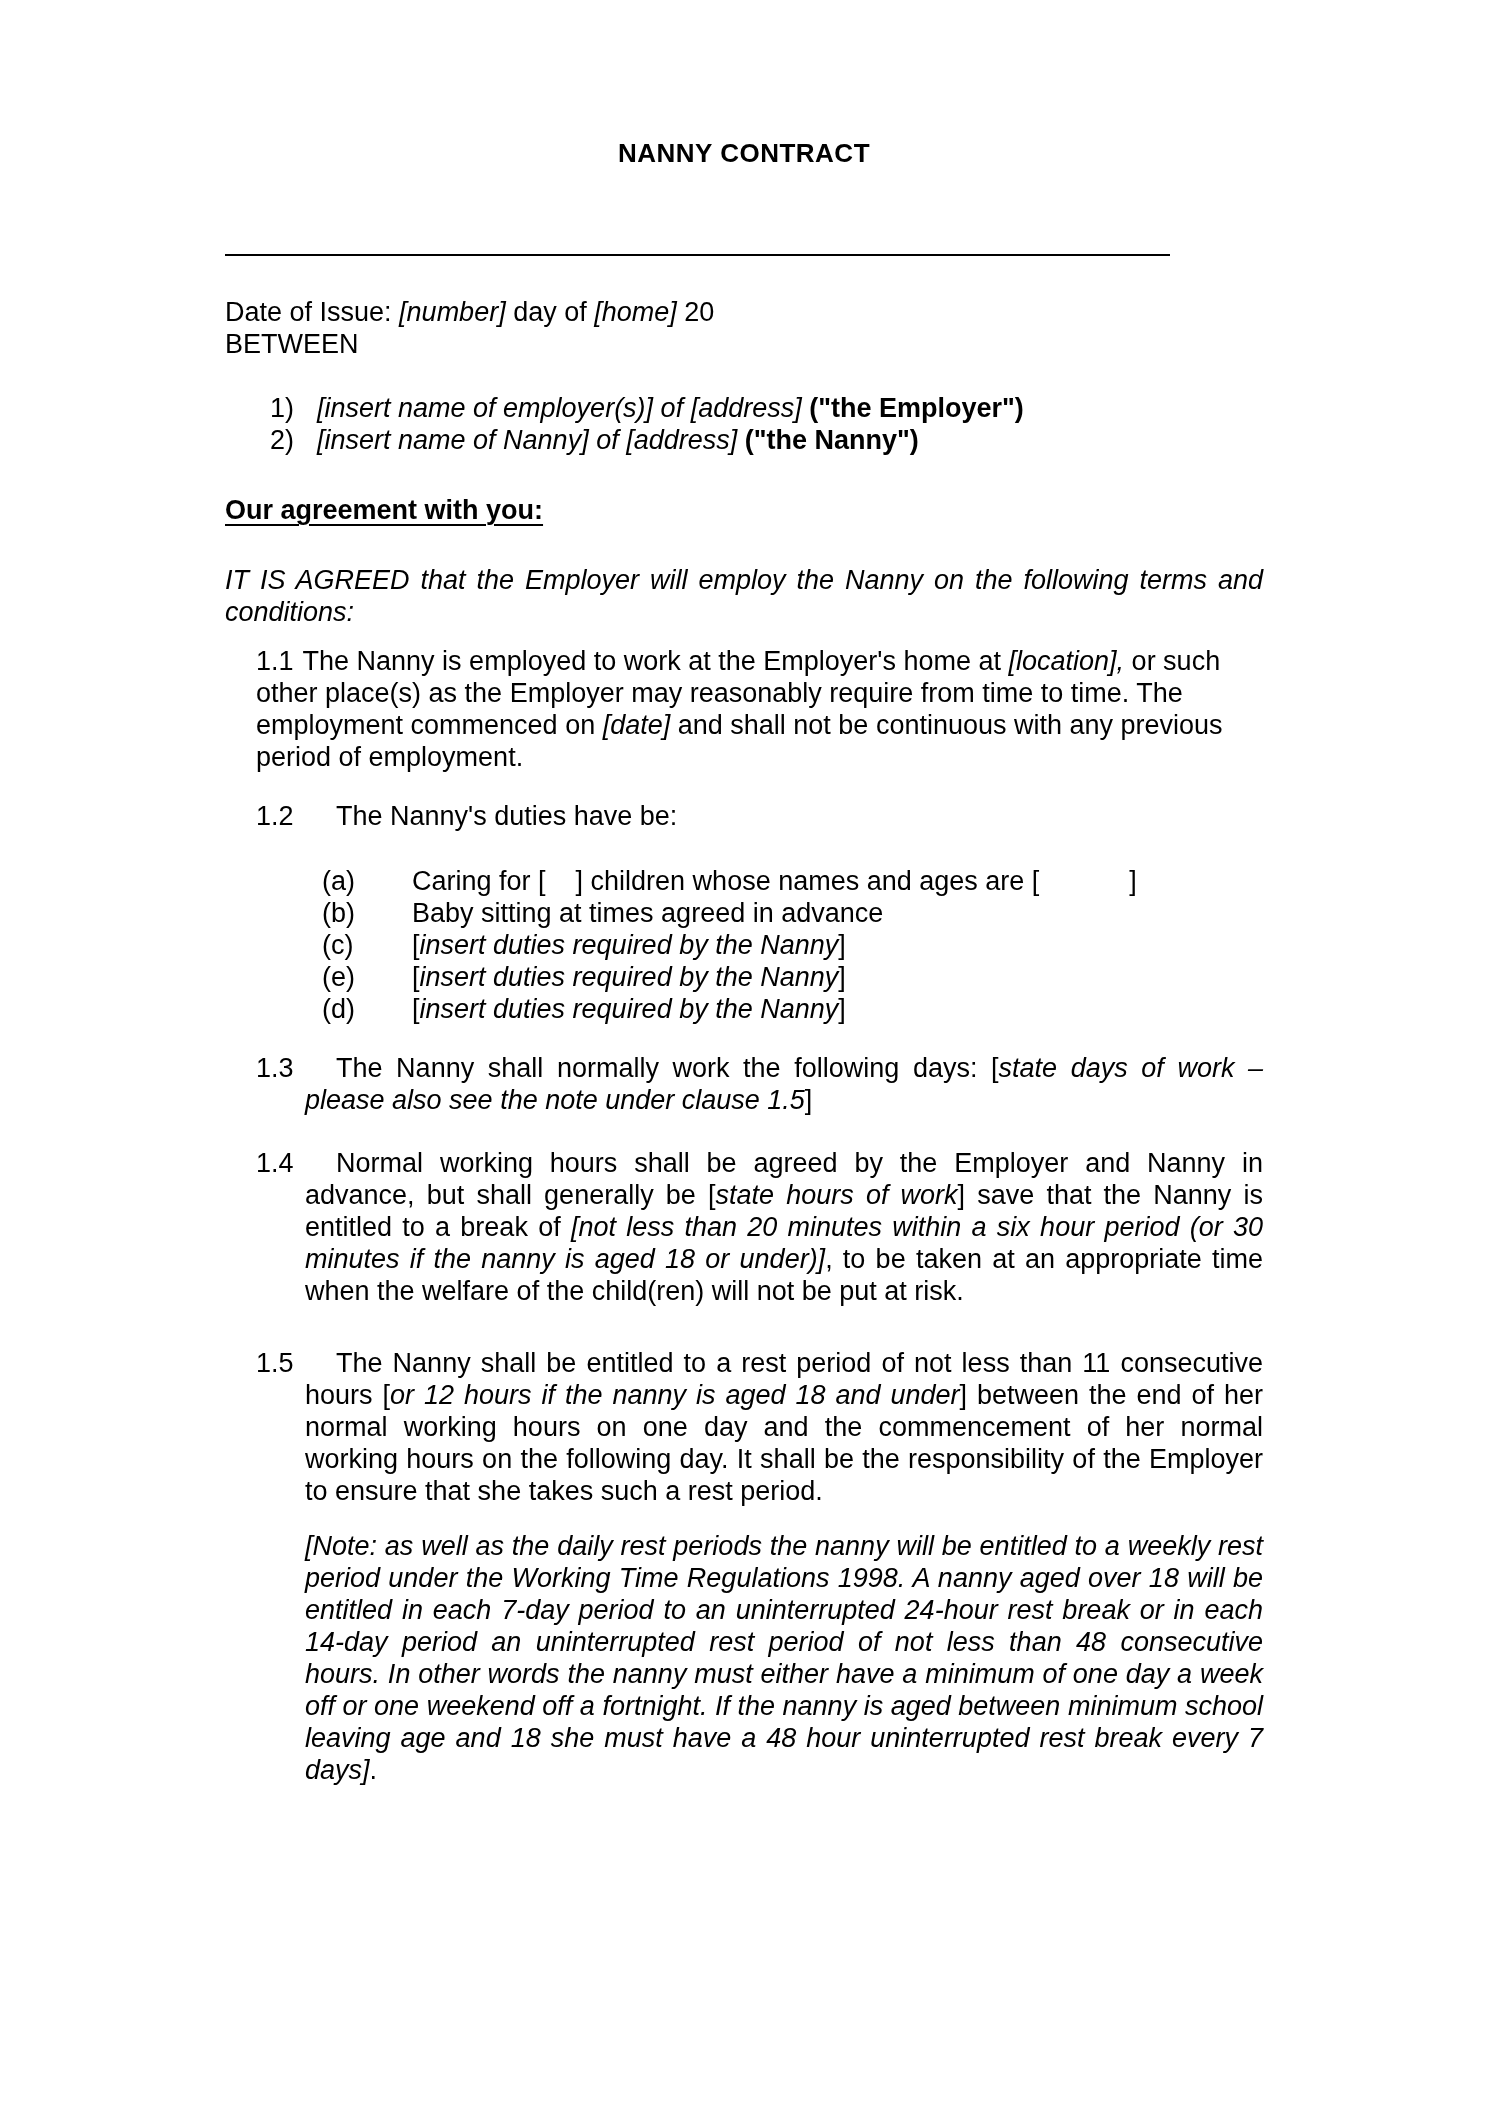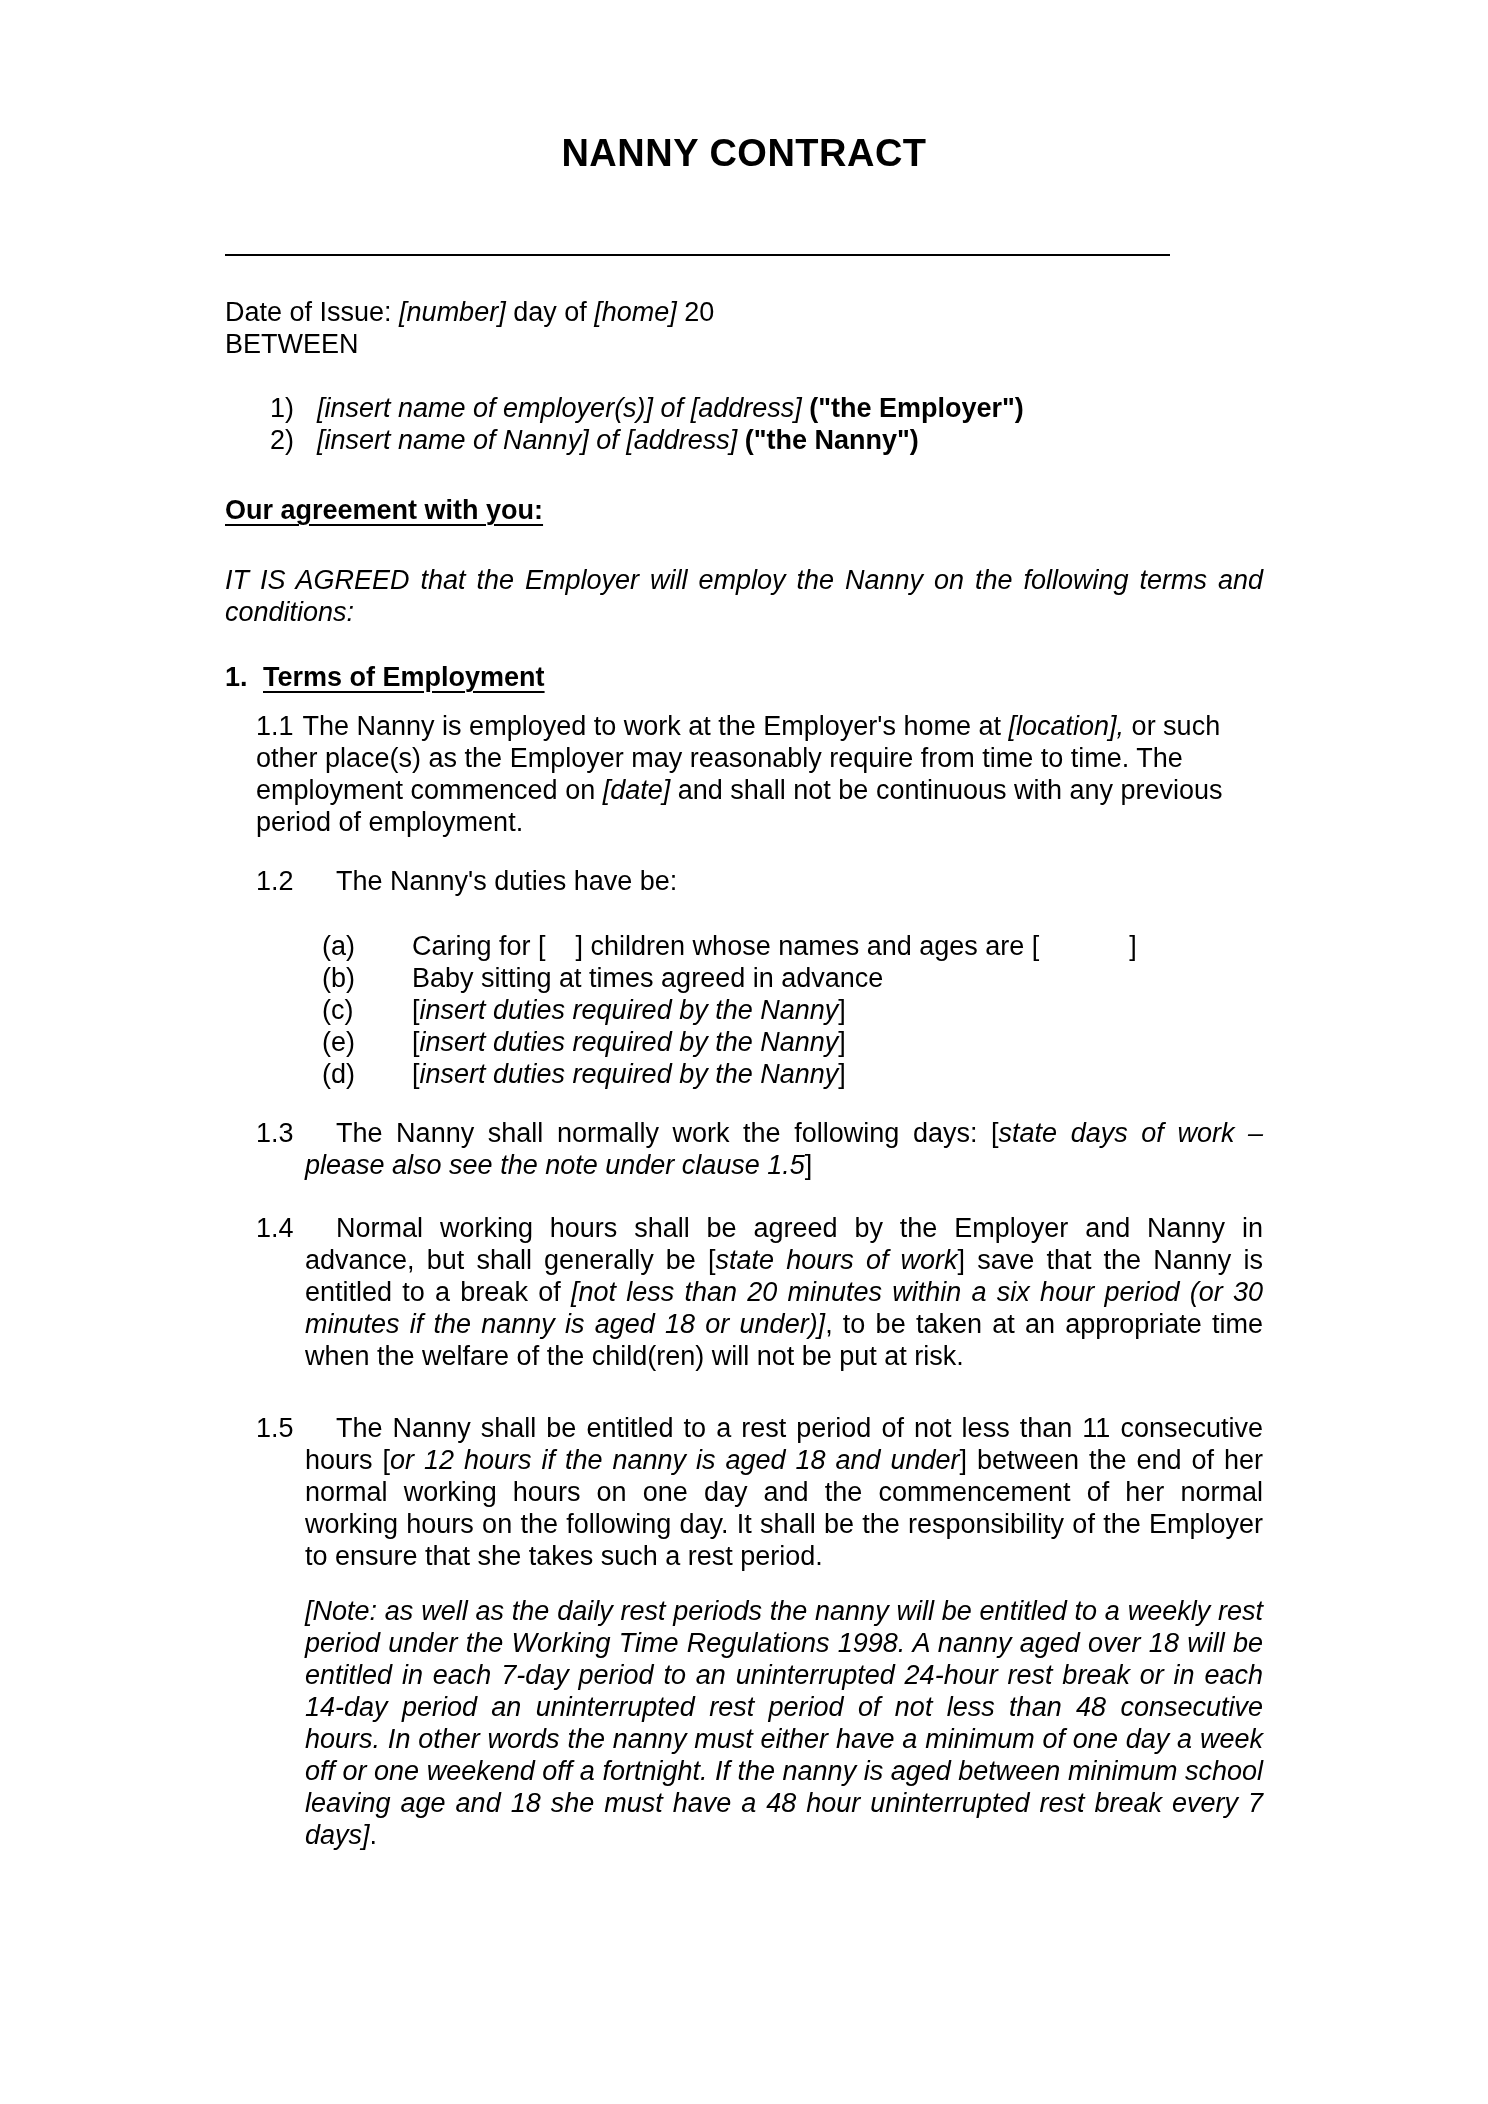--- a/index.html
+++ b/index.html
@@ -12,21 +12,21 @@
     font-family: "Liberation Sans", "DejaVu Sans", sans-serif;
     font-size: 27px;
     line-height: 32px;
     overflow: hidden;
   }
   .content { position: absolute; left: 225px; top: 0; width: 1038px; }
 
   .title {
     margin-top: 134px;
     text-align: center;
-    font-size: 38px;
+    font-size: 26px;
     font-weight: bold;
     line-height: 38px;
     letter-spacing: 0.5px;
   }
   .rule {
     border: none;
     border-top: 2px solid #000;
     width: 945px;
     margin: 82px 0 0 0;
   }
@@ -99,23 +99,20 @@
       </div>
       <div class="party">
         <span class="pnum">2)</span><span class="ptext"><span class="i">[insert name of Nanny] of [address] </span><span class="b">("the Nanny")</span></span>
       </div>
     </div>
 
     <div class="heading-u">Our agreement with you:</div>
 
     <div class="agreed">IT IS AGREED that the Employer will employ the Nanny on the following terms and conditions:</div>
 
-    <div class="sec-heading">
-      <span class="secnum">1.</span><span class="sectitle">Terms of Employment</span>
-    </div>
 
     <div class="clause clause-11">
       <span class="cnum">1.1</span><span class="ctext"><span>The Nanny is employed to work at the Employer's home at </span><span class="i">[location],</span><span> or such other place(s) as the Employer may reasonably require from time to time. The employment commenced on </span><span class="i">[date]</span><span> and shall not be continuous with any previous period of employment.</span></span>
     </div>
 
     <div class="clause clause-12">
       <span class="cnum">1.2</span><span class="ctext"><span>The Nanny's duties have be:</span></span>
     </div>
 
     <div class="duties">

